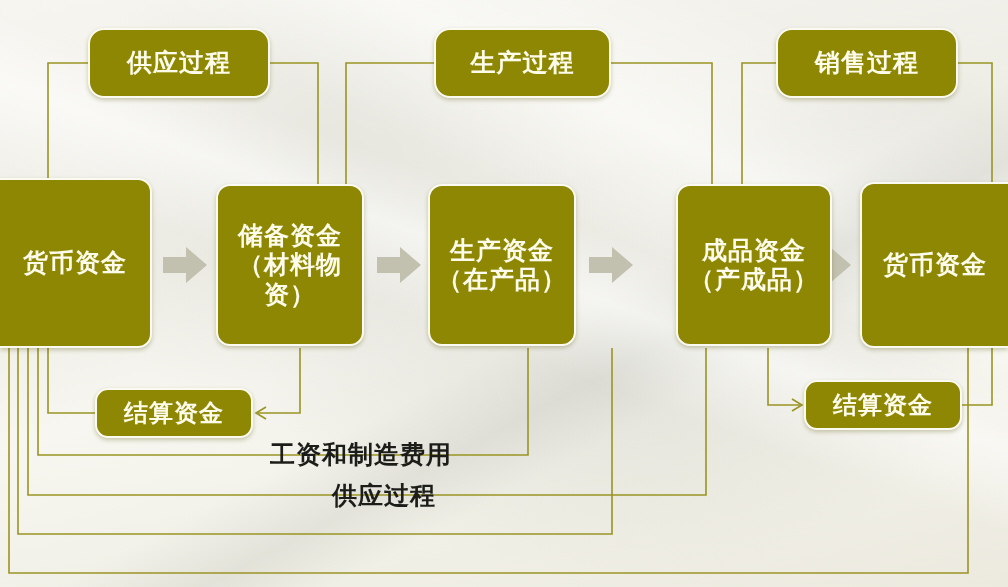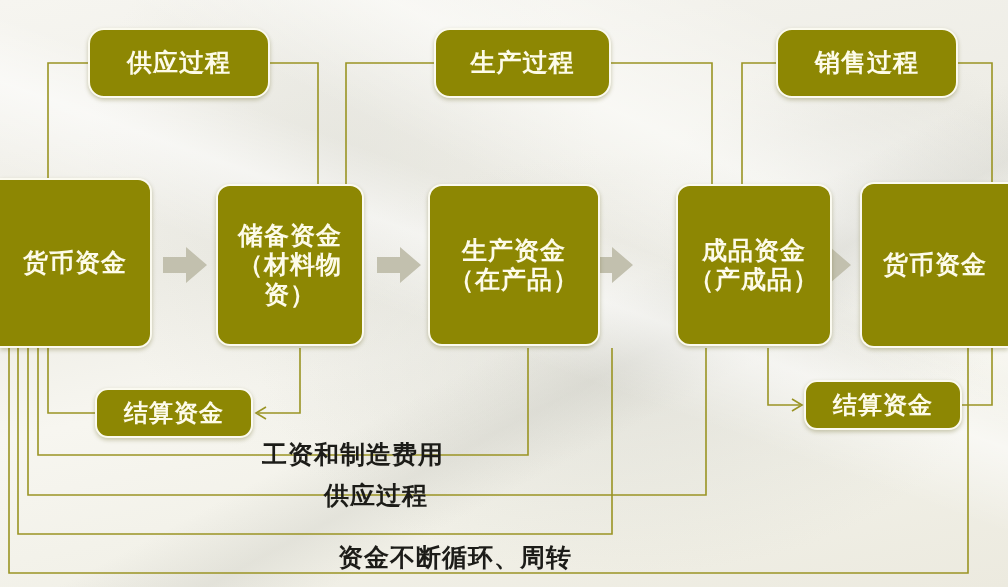--- a/index.html
+++ b/index.html
@@ -42,21 +42,21 @@
   }
   .proc{ font-size:25px; border-radius:16px; }
   .fund{ font-size:25px; }
   .settle{ font-size:24px; border-radius:13px; }
 
   .arrow{position:absolute;z-index:2;}
   .arrow svg{display:block;}
 
   .note{
     position:absolute;color:#1c1c18;white-space:nowrap;z-index:4;
-    font-size:25px;letter-spacing:1px;font-weight:700;
+    font-size:25px;letter-spacing:1px;font-weight:700;margin-left:8px;
   }
 </style>
 </head>
 <body>
 
 <div id="stage">
 
   <svg id="wires" viewBox="0 0 1008 587" xmlns="http://www.w3.org/2000/svg">
     <g fill="none" stroke="#9a9424" stroke-width="1.6" stroke-linecap="butt" stroke-linejoin="miter">
 
@@ -107,21 +107,21 @@
   </div>
 
   <div class="node fund" style="left:0px;top:178px;width:152px;height:170px;border-top-left-radius:0;border-bottom-left-radius:0;border-left:none;">
     <span>货币资金</span>
   </div>
 
   <div class="node fund" style="left:216px;top:184px;width:148px;height:162px;">
     <span class="ml">储备资金<br>（材料物资）</span>
   </div>
 
-  <div class="node fund" style="left:428px;top:184px;width:172px;height:162px;">
+  <div class="node fund" style="left:428px;top:184px;width:148px;height:162px;">
     <span class="ml">生产资金<br>（在产品）</span>
   </div>
 
   <div class="node fund" style="left:640px;top:184px;width:156px;height:162px;margin-left:36px;">
     <span class="ml">成品资金<br>（产成品）</span>
   </div>
 
   <div class="node fund" style="left:860px;top:182px;width:148px;height:166px;border-top-right-radius:0;border-bottom-right-radius:0;border-right:none;">
     <span>货币资金</span>
   </div>
@@ -154,17 +154,14 @@
   <div class="node settle" style="left:804px;top:380px;width:158px;height:50px;">
     <span>结算资金</span>
   </div>
 
   <div class="note" style="left:262px;top:438px;">
     <span>工资和制造费用</span>
   </div>
   <div class="note" style="left:324px;top:479px;">
     <span>供应过程</span>
   </div>
-  <div class="note" style="left:338px;top:541px;">
-    <span>资金不断循环、周转</span>
-  </div>
 
 </div>
 
 </body></html>

